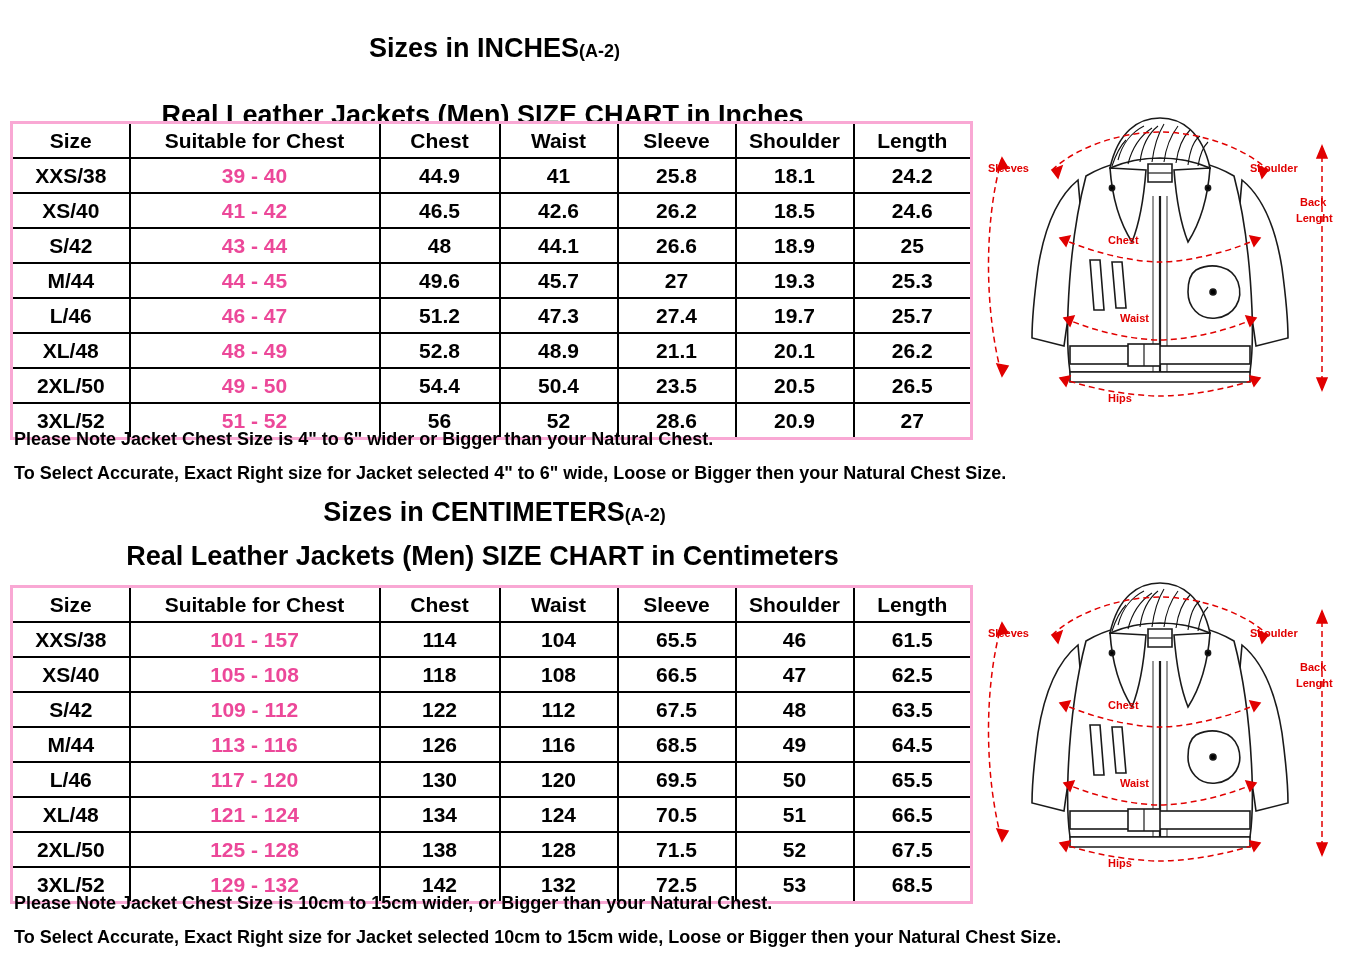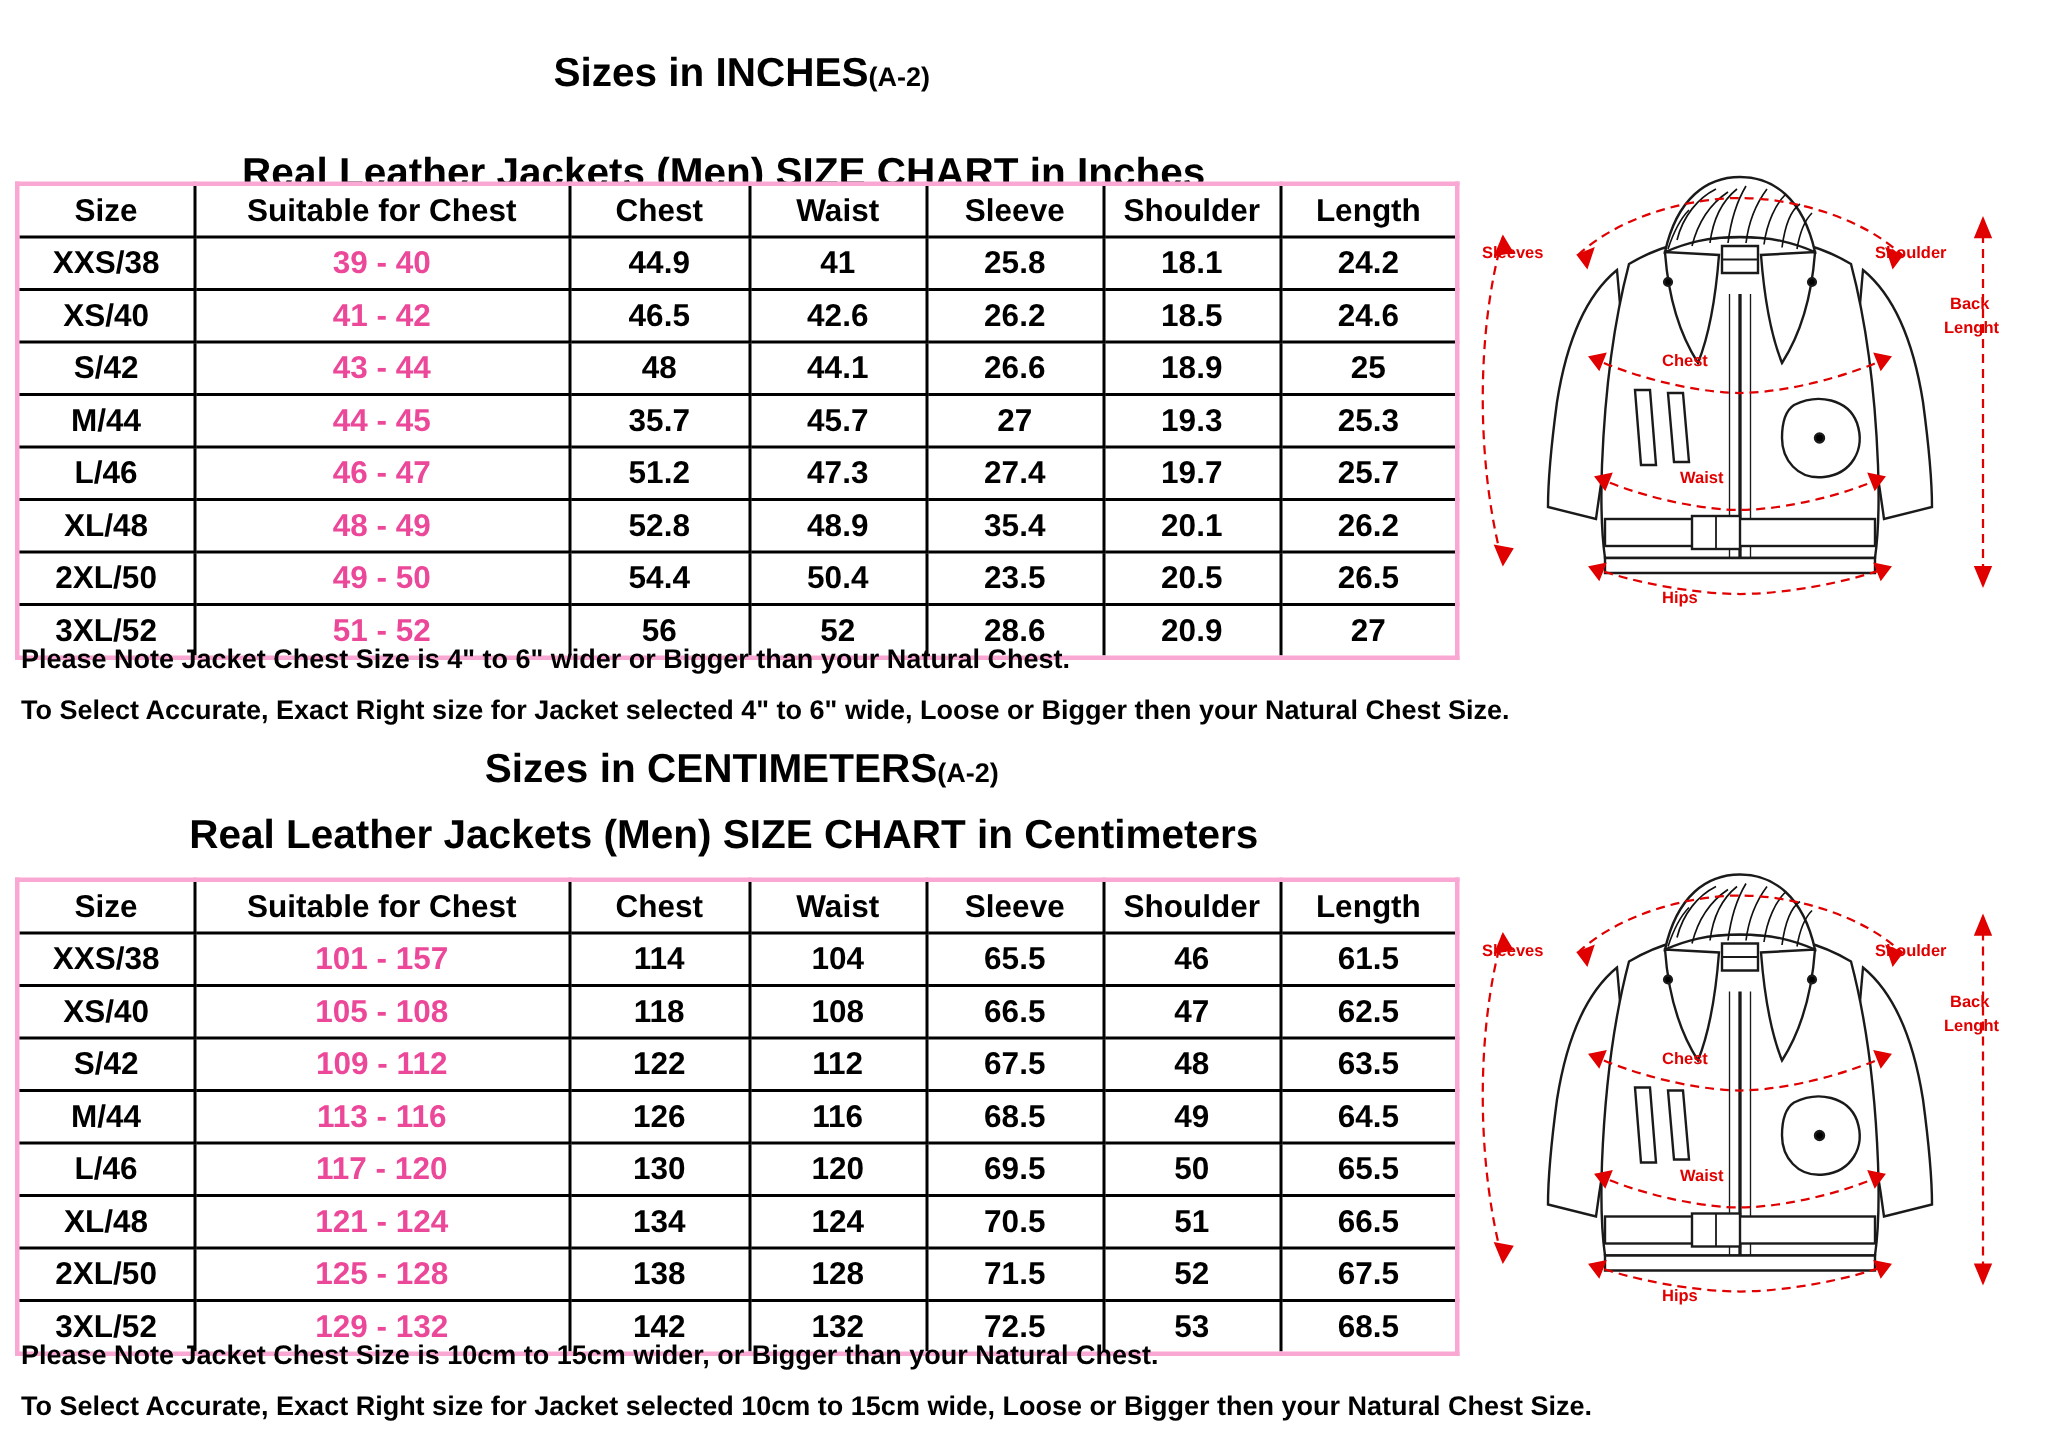--- a/index.html
+++ b/index.html
@@ -161,41 +161,41 @@
           <td class="suitable">43 - 44</td>
           <td>48</td>
           <td>44.1</td>
           <td>26.6</td>
           <td>18.9</td>
           <td>25</td>
         </tr>
         <tr>
           <td>M/44</td>
           <td class="suitable">44 - 45</td>
-          <td>35.7</td>
+          <td>49.6</td>
           <td>45.7</td>
           <td>27</td>
           <td>19.3</td>
           <td>25.3</td>
         </tr>
         <tr>
           <td>L/46</td>
           <td class="suitable">46 - 47</td>
           <td>51.2</td>
           <td>47.3</td>
           <td>27.4</td>
           <td>19.7</td>
           <td>25.7</td>
         </tr>
         <tr>
           <td>XL/48</td>
           <td class="suitable">48 - 49</td>
           <td>52.8</td>
           <td>48.9</td>
-          <td>35.4</td>
+          <td>21.1</td>
           <td>20.1</td>
           <td>26.2</td>
         </tr>
         <tr>
           <td>2XL/50</td>
           <td class="suitable">49 - 50</td>
           <td>54.4</td>
           <td>50.4</td>
           <td>23.5</td>
           <td>20.5</td>

